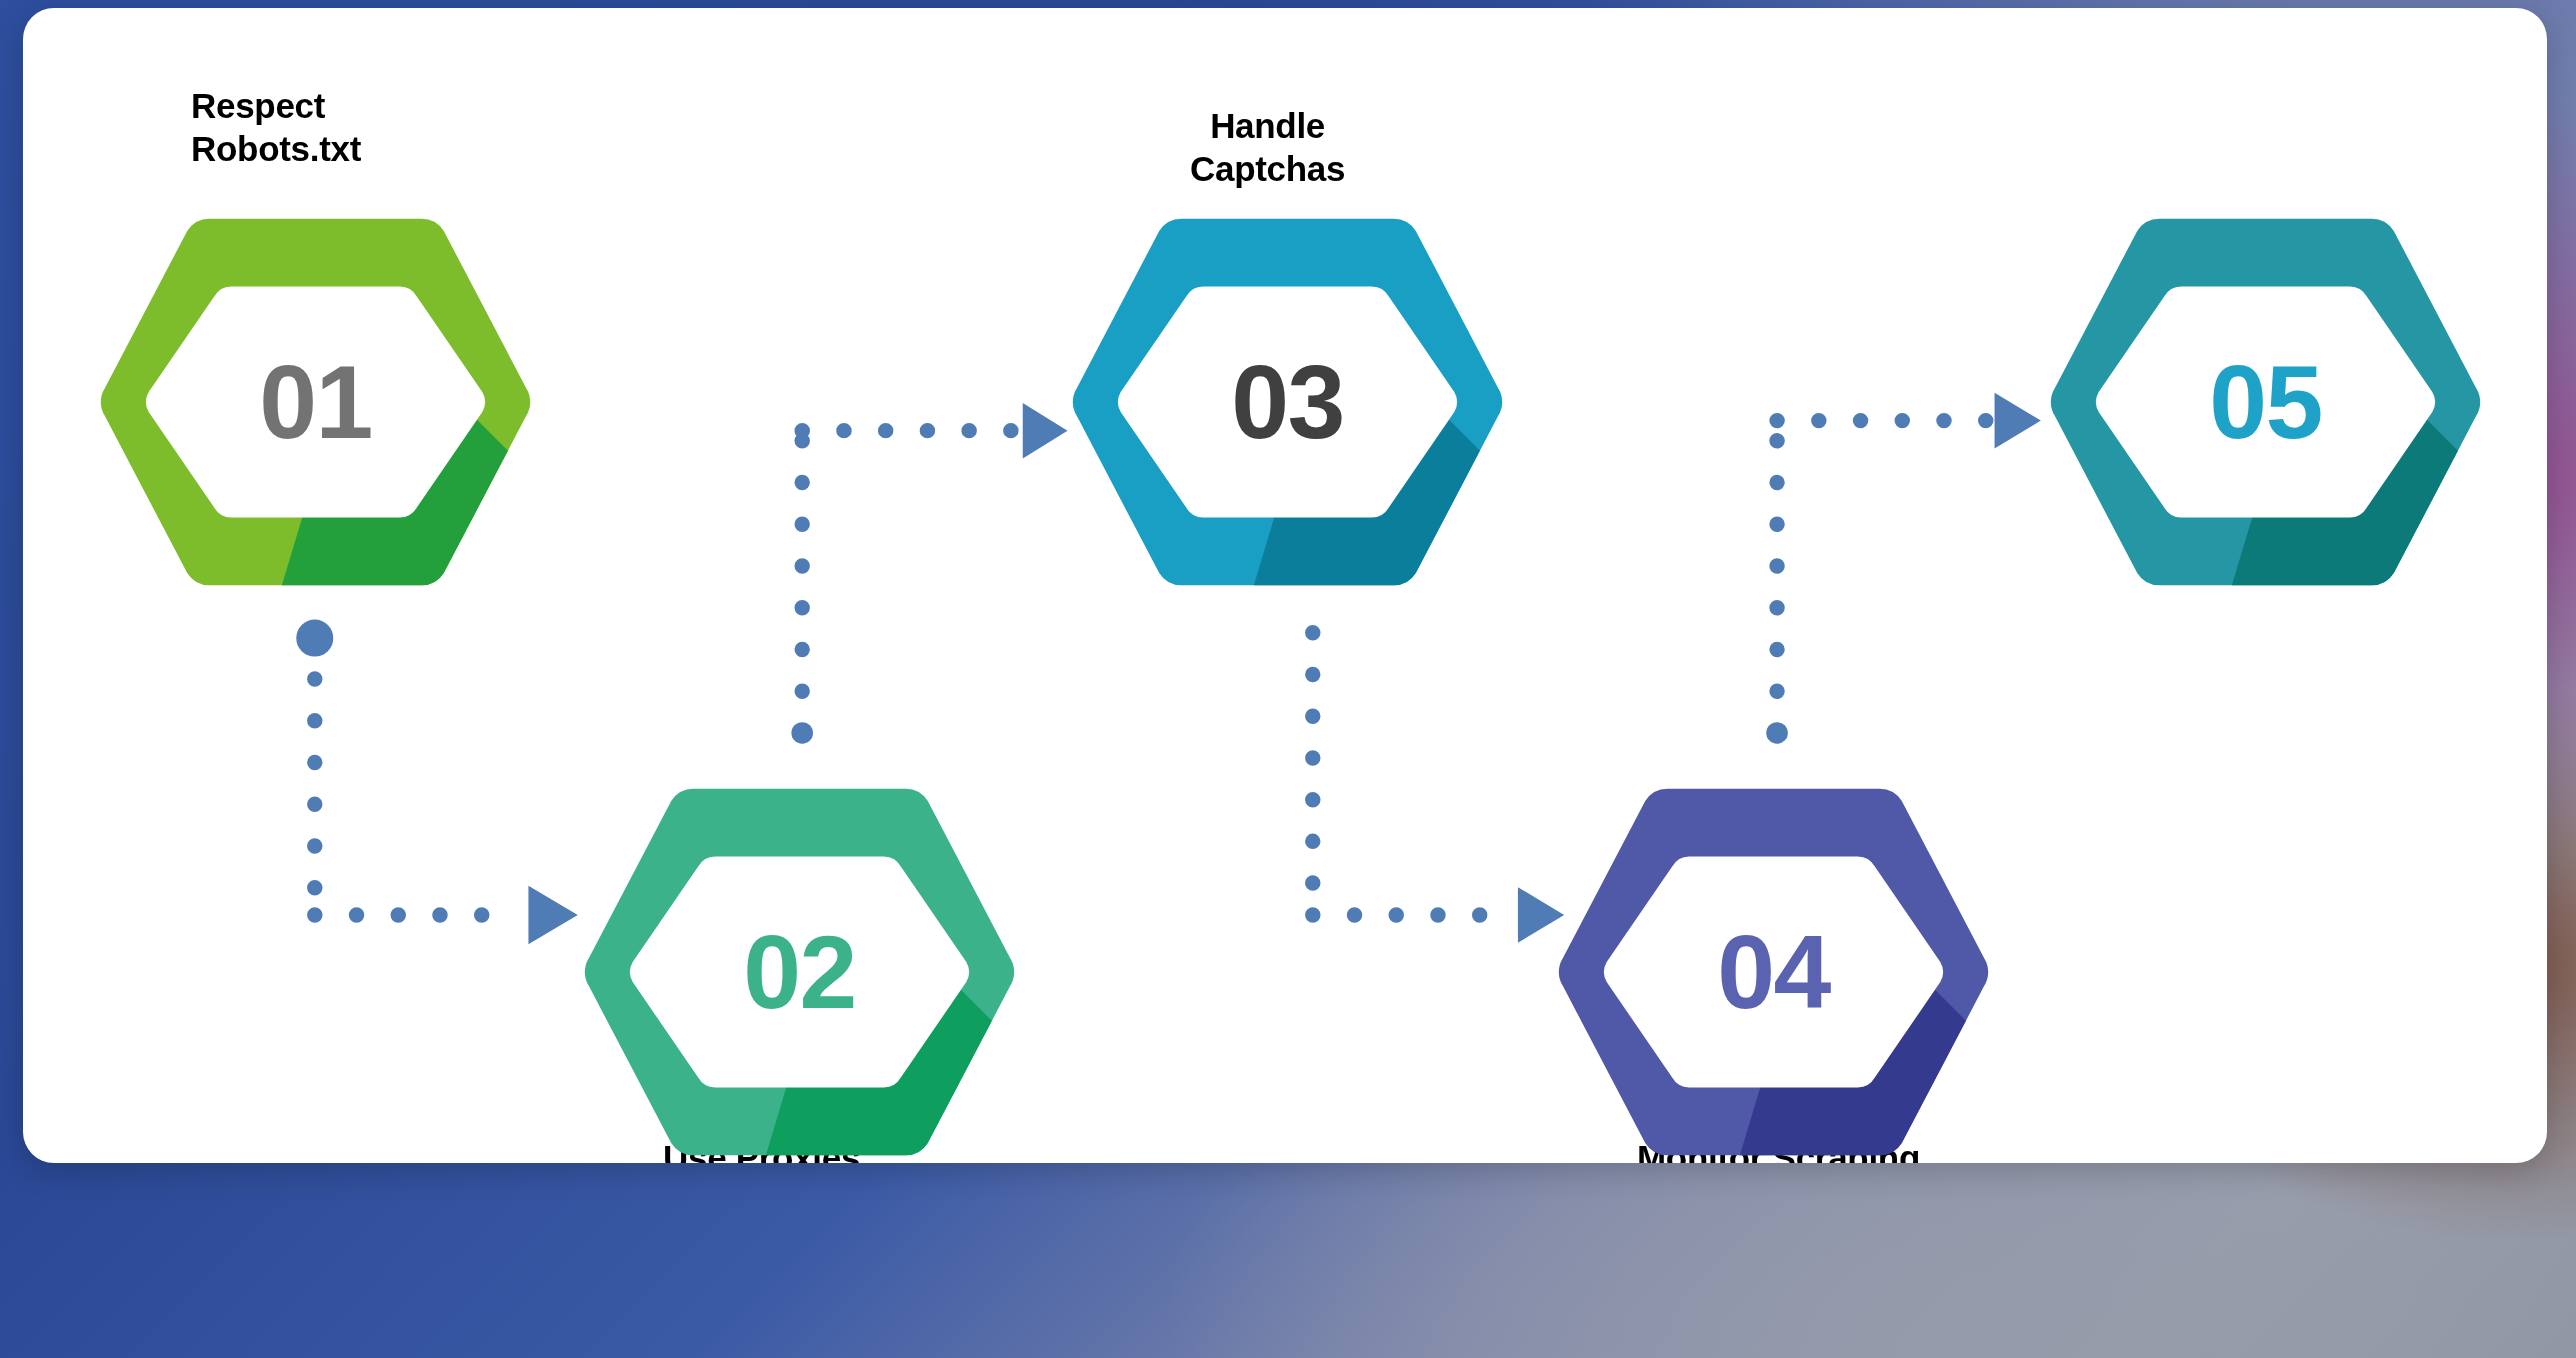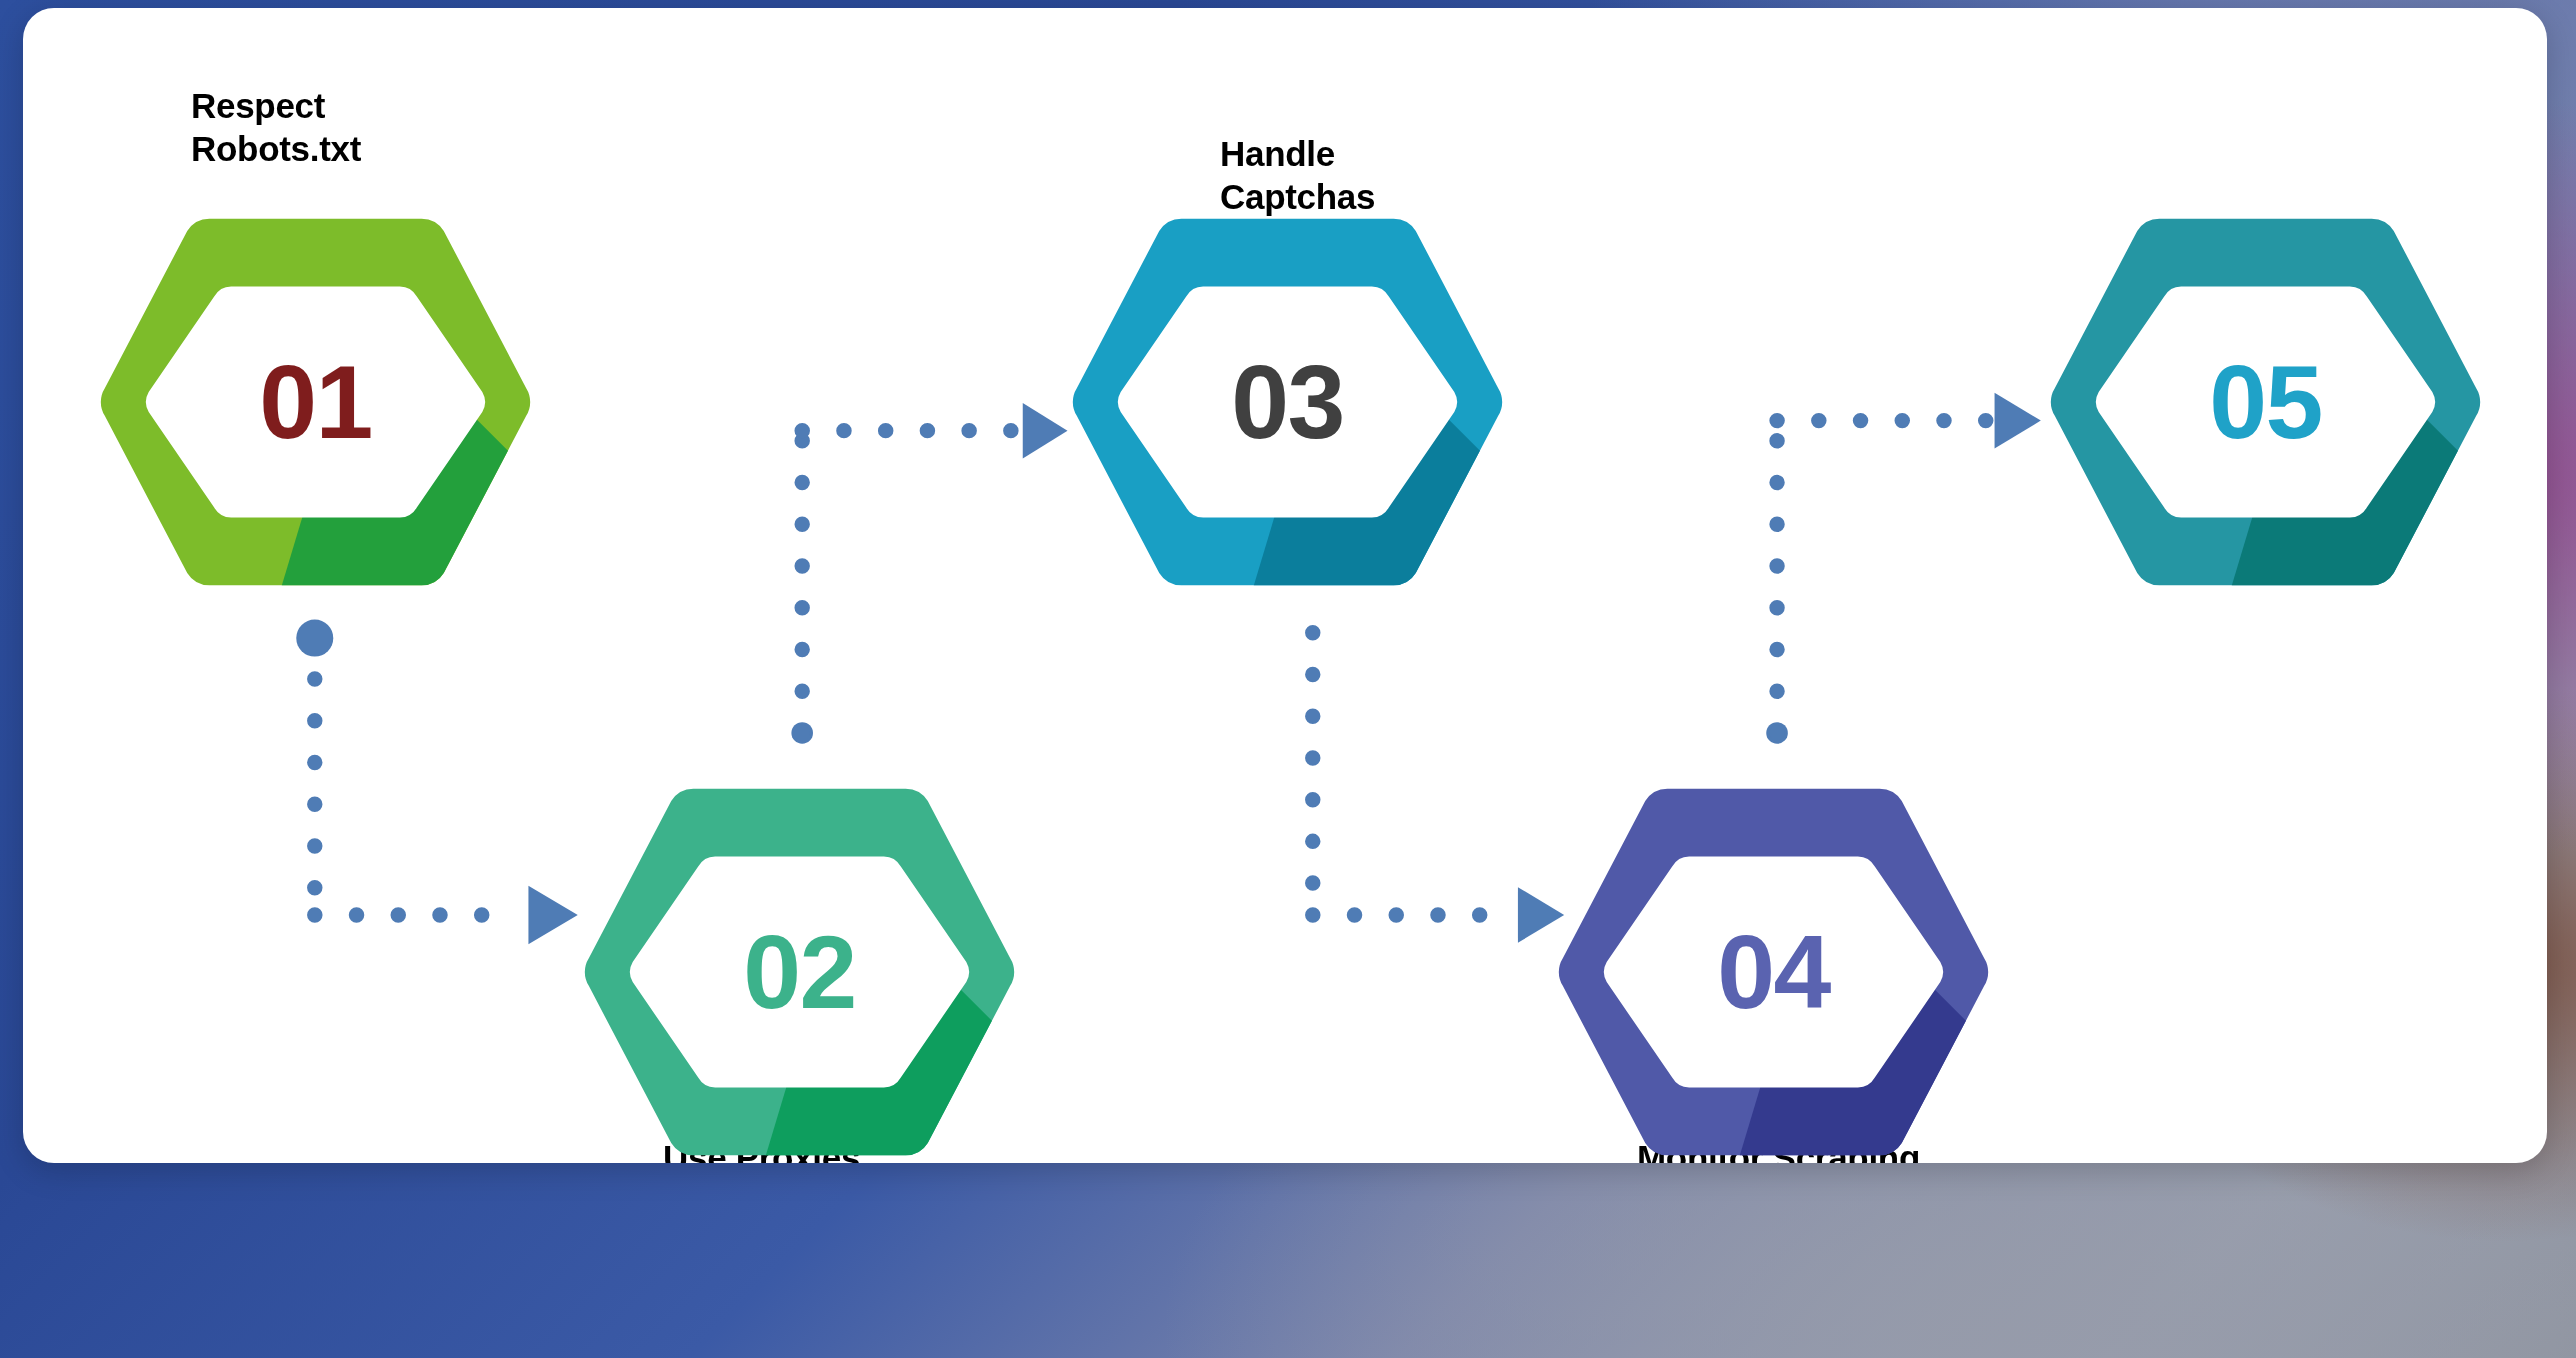--- a/index.html
+++ b/index.html
@@ -90,21 +90,21 @@
 
   
   #node-1 { left: 71px;   top: 201px; }
   #node-2 { left: 555px;  top: 771px; }
   #node-3 { left: 1043px; top: 201px; }
   #node-4 { left: 1529px; top: 771px; }
   #node-5 { left: 2021px; top: 201px; }
 
   #label-1 { left: 168px;  top: 76px;   text-align: left; }
   #label-2 { left: 640px;  top: 1128px; text-align: center; }
-  #label-3 { left: 1197px; top: 96px;  text-align: left; margin-top: 28px; }
+  #label-3 { left: 1167px; top: 96px;  text-align: center; }
   #label-4 { left: 1614px; top: 1128px; text-align: right; }
   #label-5 { left: 2148px; top: 625px;  text-align: left; }
 </style>
 </head>
 <body>
 
 <div id="backdrop">
 
   <div id="card">
 
@@ -170,21 +170,21 @@
                    L121,28 A34,34 0 0 1 150,12 Z"></path>
 
           <g clip-path="url(#clipOuter1)">
             <polygon class="hx-shadow" fill="#23a03c" points="352,128 900,676 900,900 120,900"></polygon>
           </g>
 
           <path fill="#ffffff" d="M178,100 H397 A26,26 0 0 1 419,113 L504,237 A26,26 0 0 1 504,263 L419,387
                    A26,26 0 0 1 397,400 H178 A26,26 0 0 1 156,387 L71,263 A26,26 0 0 1 71,237
                    L156,113 A26,26 0 0 1 178,100 Z"></path>
         </svg>
-        <div class="hexnum" style="color:#7f1d1d">01</div>
+        <div class="hexnum" style="color:#737373">01</div>
       </div>
     </div>
 
     <div class="node" id="node-2">
       <div class="hexwrap">
         <svg class="hexsvg" viewBox="0 0 575 500">
           <defs>
             <clipPath id="clipOuter2">
               <path d="M150,12 H425 A34,34 0 0 1 454,28 L561,232 A34,34 0 0 1 561,268 L454,472
                        A34,34 0 0 1 425,488 H150 A34,34 0 0 1 121,472 L14,268 A34,34 0 0 1 14,232

